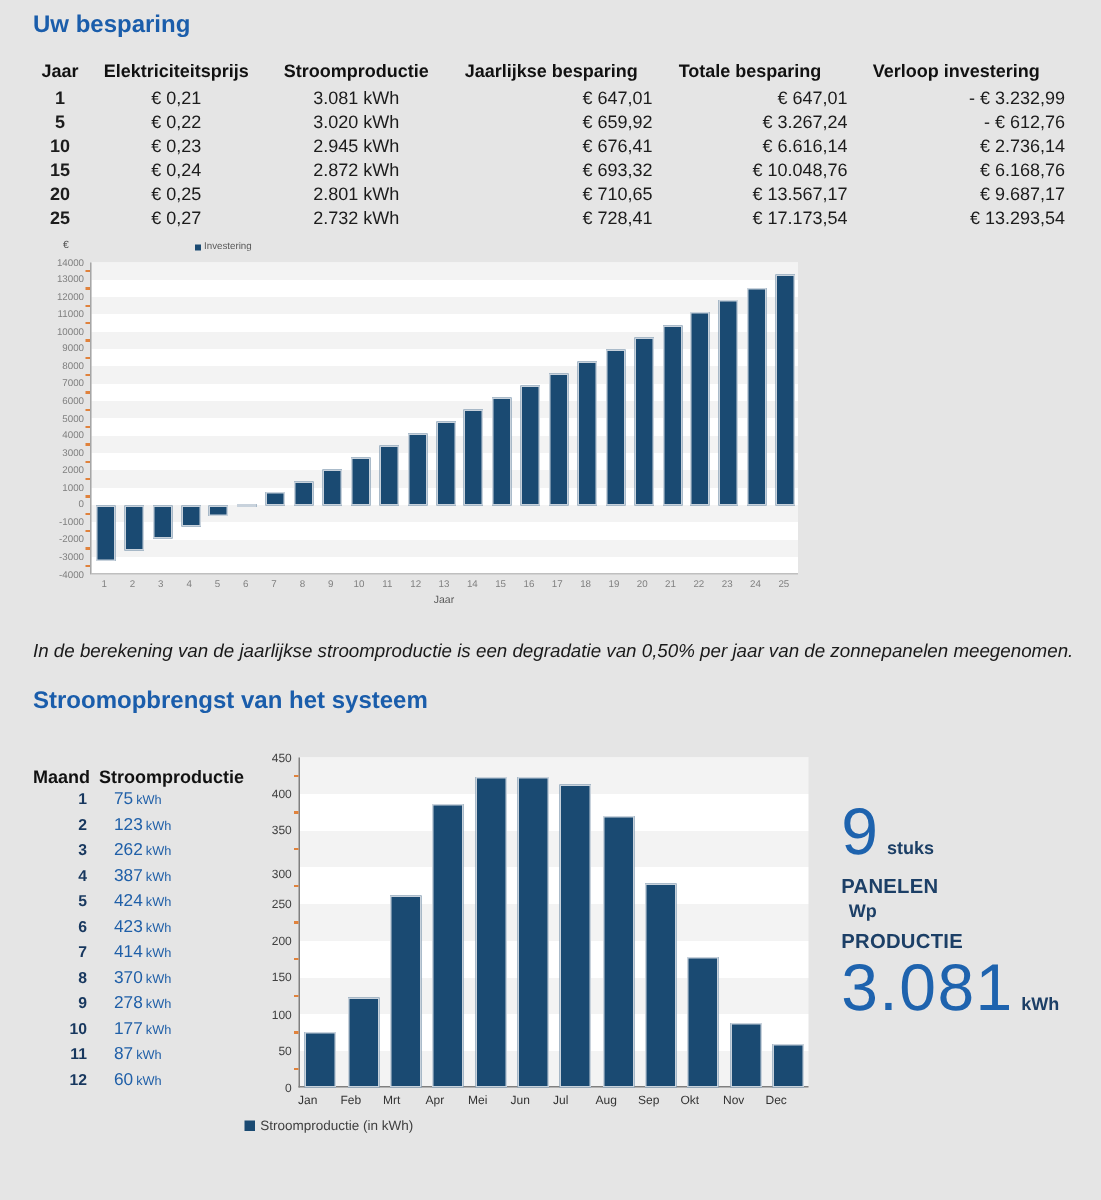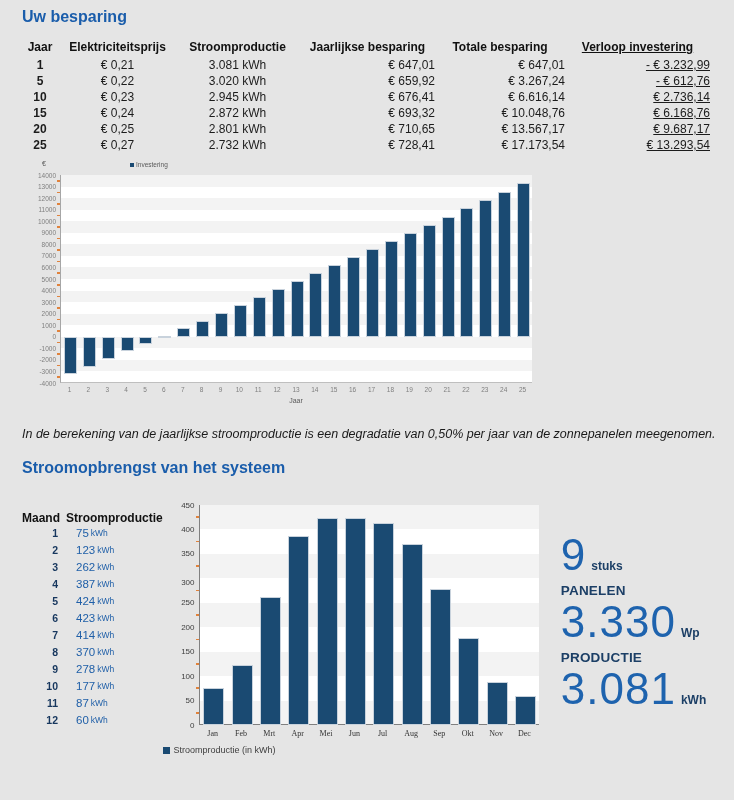--- a/index.html
+++ b/index.html
@@ -12,21 +12,21 @@
 
   
   table.savings { border-collapse:collapse; margin:12px 0 0 20px; font-size:12px; }
   table.savings th { font-weight:bold; color:#111; text-align:center; padding:2px 0 3px 0; }
   table.savings td { padding:1px 0; color:#1c1c1c; }
   .col-jaar   { width:40px;  text-align:center; }
   .col-prijs  { width:115px; text-align:center; }
   .col-prod   { width:125px; text-align:center; }
   .col-jb     { width:135px; }
   .col-tb     { width:130px; }
-  .col-vi     { width:145px;text-decoration:underline; }
+  .col-vi     { width:145px; }
   td.col-jb, td.col-tb, td.col-vi { text-align:right; padding-right:24px; }
   td.col-jaar { font-weight:bold; }
 
   
   #chart1 { position:relative; width:545px; height:252px; margin:6px 0 0 12px; }
   #plot1 { position:absolute; left:48px; top:16px; width:472px; height:208px;
            background:repeating-linear-gradient(to bottom,#f3f3f3 0 11.55px,#ffffff 11.55px 23.11px);
            border-left:1px solid #a6a6a6; border-bottom:1px solid #bfbfbf; }
   #plot1 .minor-ticks { position:absolute; left:-4px; top:0; width:3px; height:208px;
            background:repeating-linear-gradient(to bottom,transparent 0 5px,#e0823c 5px 6.6px,transparent 6.6px 11.55px); }
@@ -54,21 +54,21 @@
   .mt-row .m-unit { font-size:8.5px; color:#1f5fa8; margin-left:2px; }
 
   
   #chart2 { position:relative; width:372px; height:268px; }
   #plot2 { position:absolute; left:30px; top:12px; width:340px; height:220px;
            background:repeating-linear-gradient(to bottom,#f3f3f3 0 24.44px,#ffffff 24.44px 48.89px);
            border-left:1px solid #808080; border-bottom:1px solid #808080; }
   #plot2 .minor-ticks { position:absolute; left:-4px; top:0; width:3px; height:220px;
            background:repeating-linear-gradient(to bottom,transparent 0 11.4px,#e0823c 11.4px 13px,transparent 13px 24.44px); }
   .ylab2 { position:absolute; left:0; width:26px; text-align:right; font-size:8px; color:#404040; }
-  .xlab2 { position:absolute; width:28px; text-align:center; font-size:8px; color:#333; top:236px;font-family:Liberation Serif, serif; }
+  .xlab2 { position:absolute; width:28px; text-align:left; font-size:8px; color:#333; top:236px; }
   #legend2 { position:absolute; left:-6px; top:252px; font-size:9px; color:#404040; display:flex; align-items:center; gap:4px; }
   #legend2 .sq { width:7px; height:7px; background:#1a4a72; display:inline-block; }
 
   
   #stats { margin-left:24px; padding-top:38px; width:175px; }
   .stat-label { font-size:13.5px; font-weight:bold; color:#1c3f66; letter-spacing:0.2px; }
   .stat-value-row { display:flex; align-items:baseline; margin:2px 0 6px 0; }
   .stat-value { font-size:44px; font-weight:400; color:#1e63ae; line-height:1.0; letter-spacing:1px; }
   .stat-unit { font-size:12px; font-weight:bold; color:#1c3f66; margin-left:5px; }
 </style>
@@ -342,21 +342,20 @@
         <div class="xlab2" style="left: 341.833px;">Dec</div>
       </div>
 
     <div id="stats">
       <div class="stat-value-row">
         <span class="stat-value">9</span>
         <span class="stat-unit">stuks</span>
       </div>
       <div class="stat-label">PANELEN</div>
       <div class="stat-value-row">
-        <span class="stat-value">3.330</span>
         <span class="stat-unit">Wp</span>
       </div>
       <div class="stat-label">PRODUCTIE</div>
       <div class="stat-value-row">
         <span class="stat-value">3.081</span>
         <span class="stat-unit">kWh</span>
       </div>
     </div>
 
   </div>

